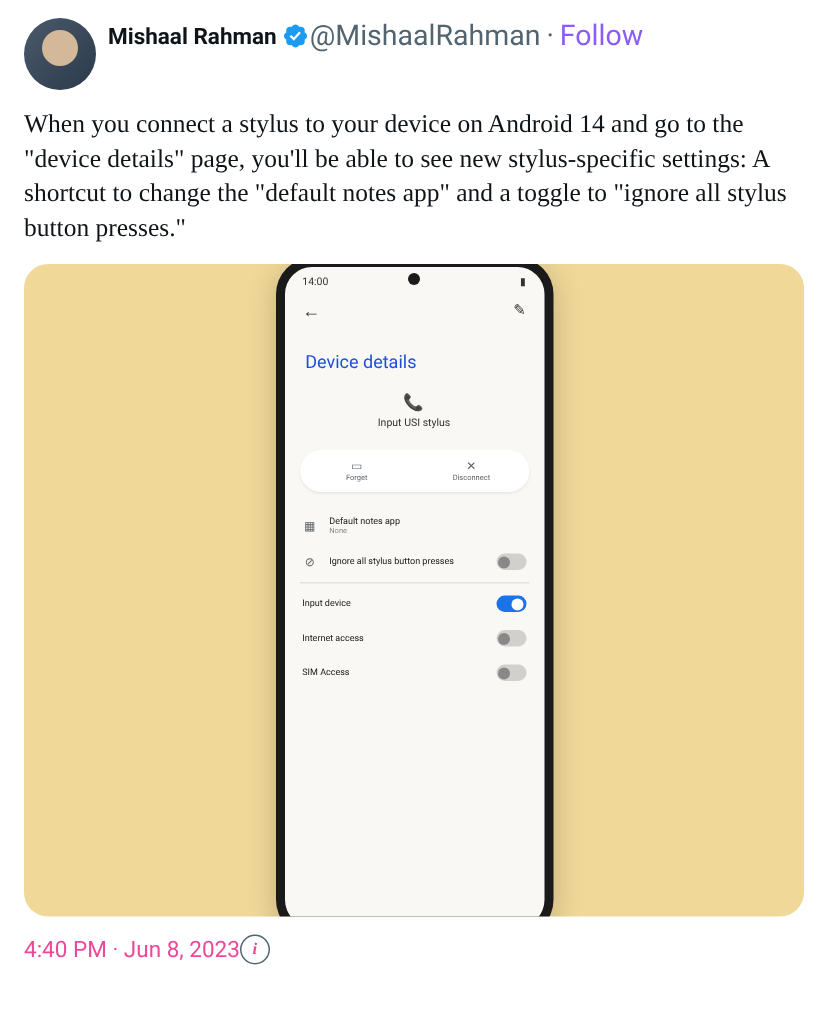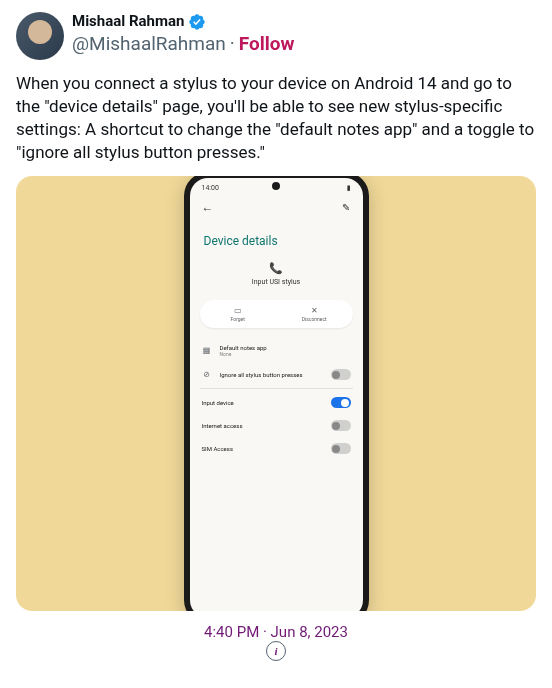--- a/index.html
+++ b/index.html
@@ -36,21 +36,21 @@
       position: absolute;
       top: 8px;
       left: 12px;
       width: 24px;
       height: 24px;
       border-radius: 50%;
       background: #d4b89a;
     }
     .user-info {
       display: flex;
-      flex-direction: column;
+      flex-direction: row;
       line-height: 1.3;
     }
     .name-row {
       display: flex;
       align-items: center;
       gap: 4px;
     }
     .display-name {
       font-weight: 700;
       font-size: 15px;
@@ -65,28 +65,29 @@
       gap: 4px;
       font-size: 19px;
     }
     .handle {
       color: #536471;
     }
     .dot {
       color: #536471;
     }
     .follow-link {
-      color: #be185d;
-      font-weight: 700;
+      color: #8b5cf6;
+      font-weight: 400;
     }
     .tweet-text {
       margin-top: 12px;
       font-size: 17px;
       line-height: 1.35;
       color: #0f1419;
+      font-family: Liberation Serif, serif;
     }
     .media-container {
       margin-top: 12px;
       border-radius: 16px;
       overflow: hidden;
       background: #f0d898;
       width: 100%;
       height: 435px;
       position: relative;
       display: flex;
@@ -140,21 +141,21 @@
       font-size: 12px;
       color: #333;
     }
     .pencil-icon {
       font-size: 10px;
       color: #333;
     }
     .phone-title {
       padding: 14px 14px 10px;
       font-size: 12px;
-      color: #0f766e;
+      color: #1d4ed8;
       font-weight: 400;
     }
     .device-section {
       text-align: center;
       padding: 4px 0 8px;
     }
     .device-icon {
       width: 14px;
       height: 14px;
       margin: 0 auto 2px;
@@ -253,23 +254,22 @@
       transform: translateX(-50%);
       width: 50px;
       height: 2px;
       background: #333;
       border-radius: 2px;
     }
     .tweet-footer {
       display: flex;
       align-items: center;
       margin-top: 12px;
-      color: #701a75;
+      color: #ec4899;
       font-size: 15px;
-      flex-direction: column;
     }
     .info-icon {
       width: 20px;
       height: 20px;
       border: 1.5px solid #536471;
       border-radius: 50%;
       display: flex;
       align-items: center;
       justify-content: center;
       font-size: 11px;

